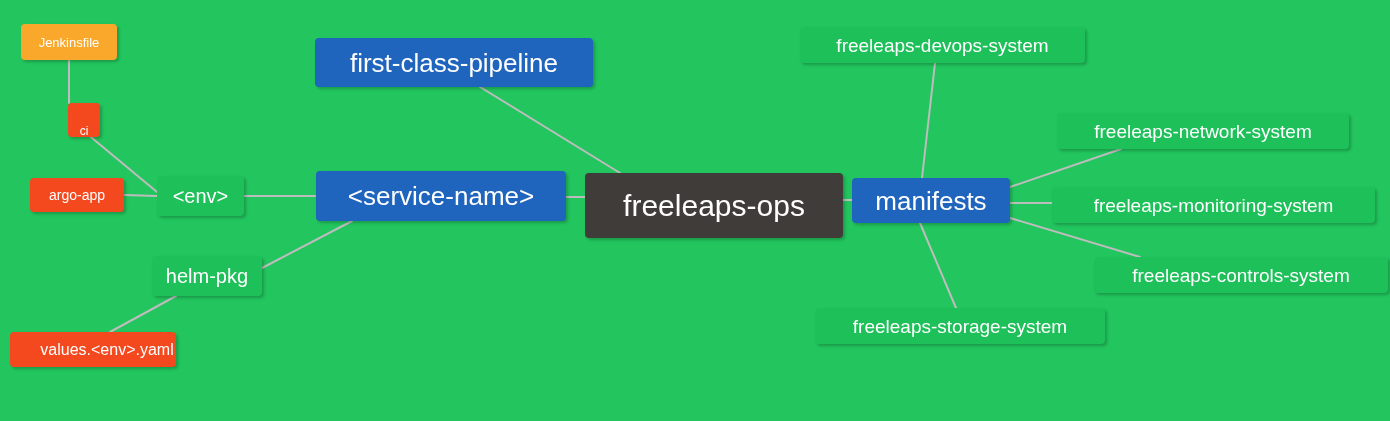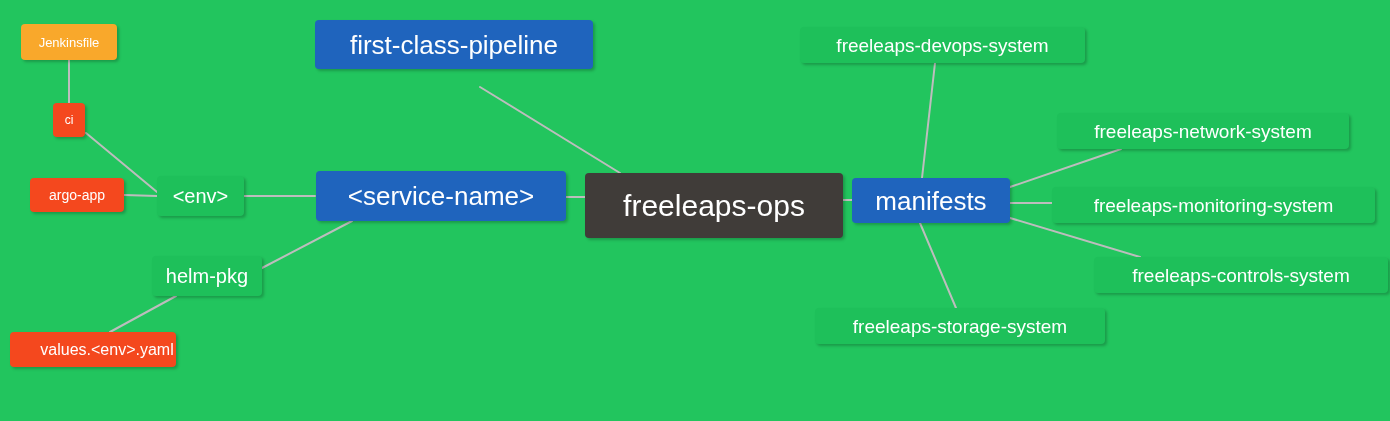--- a/index.html
+++ b/index.html
@@ -61,36 +61,36 @@
       <line x1="922" y1="178" x2="935" y2="63" stroke="#bdbdbd" stroke-width="2" stroke-linecap="round"></line>
       <line x1="1010" y1="187" x2="1121" y2="149" stroke="#bdbdbd" stroke-width="2" stroke-linecap="round"></line>
       <line x1="1010" y1="203" x2="1052" y2="203" stroke="#bdbdbd" stroke-width="2" stroke-linecap="round"></line>
       <line x1="1010" y1="218" x2="1140" y2="257" stroke="#bdbdbd" stroke-width="2" stroke-linecap="round"></line>
       <line x1="920" y1="223" x2="956" y2="308" stroke="#bdbdbd" stroke-width="2" stroke-linecap="round"></line>
     </svg>
   <div id="node-layer">
       <div class="node" style="left: 21px; top: 24px; width: 96px; height: 36px; background: rgb(249, 168, 43); font-size: 13px;">
         <span class="label">Jenkinsfile</span>
       </div>
-      <div class="node" style="left: 53px; top: 103px; width: 32px; height: 34px; background: rgb(244, 72, 30); font-size: 12px;">
+      <div class="node" style="left: 68px; top: 103px; width: 32px; height: 34px; background: rgb(244, 72, 30); font-size: 12px; align-items: flex-end;">
         <span class="label">ci</span>
       </div>
       <div class="node" style="left: 30px; top: 178px; width: 94px; height: 34px; background: rgb(244, 72, 30); font-size: 14px;">
         <span class="label">argo-app</span>
       </div>
       <div class="node" style="left: 157px; top: 176px; width: 87px; height: 40px; background: rgb(30, 192, 90); font-size: 20px;">
         <span class="label">&lt;env&gt;</span>
       </div>
       <div class="node" style="left: 152px; top: 256px; width: 110px; height: 40px; background: rgb(30, 192, 90); font-size: 20px;">
         <span class="label">helm-pkg</span>
       </div>
       <div class="node" style="left: 10px; top: 332px; width: 166px; height: 35px; background: rgb(244, 72, 30); font-size: 16px; padding-left: 28px;">
         <span class="label">values.&lt;env&gt;.yaml</span>
       </div>
-      <div class="node" style="left: 315px; top: 20px; width: 278px; height: 49px; background: rgb(31, 100, 189); font-size: 26px;">
+      <div class="node" style="left: 315px; top: 38px; width: 278px; height: 49px; background: rgb(31, 100, 189); font-size: 26px;">
         <span class="label">first-class-pipeline</span>
       </div>
       <div class="node" style="left: 316px; top: 171px; width: 250px; height: 50px; background: rgb(31, 100, 189); font-size: 26px;">
         <span class="label">&lt;service-name&gt;</span>
       </div>
       <div class="node" style="left: 585px; top: 173px; width: 258px; height: 65px; background: rgb(64, 60, 57); font-size: 30px;">
         <span class="label">freeleaps-ops</span>
       </div>
       <div class="node" style="left: 852px; top: 178px; width: 158px; height: 45px; background: rgb(31, 100, 189); font-size: 26px;">
         <span class="label">manifests</span>

